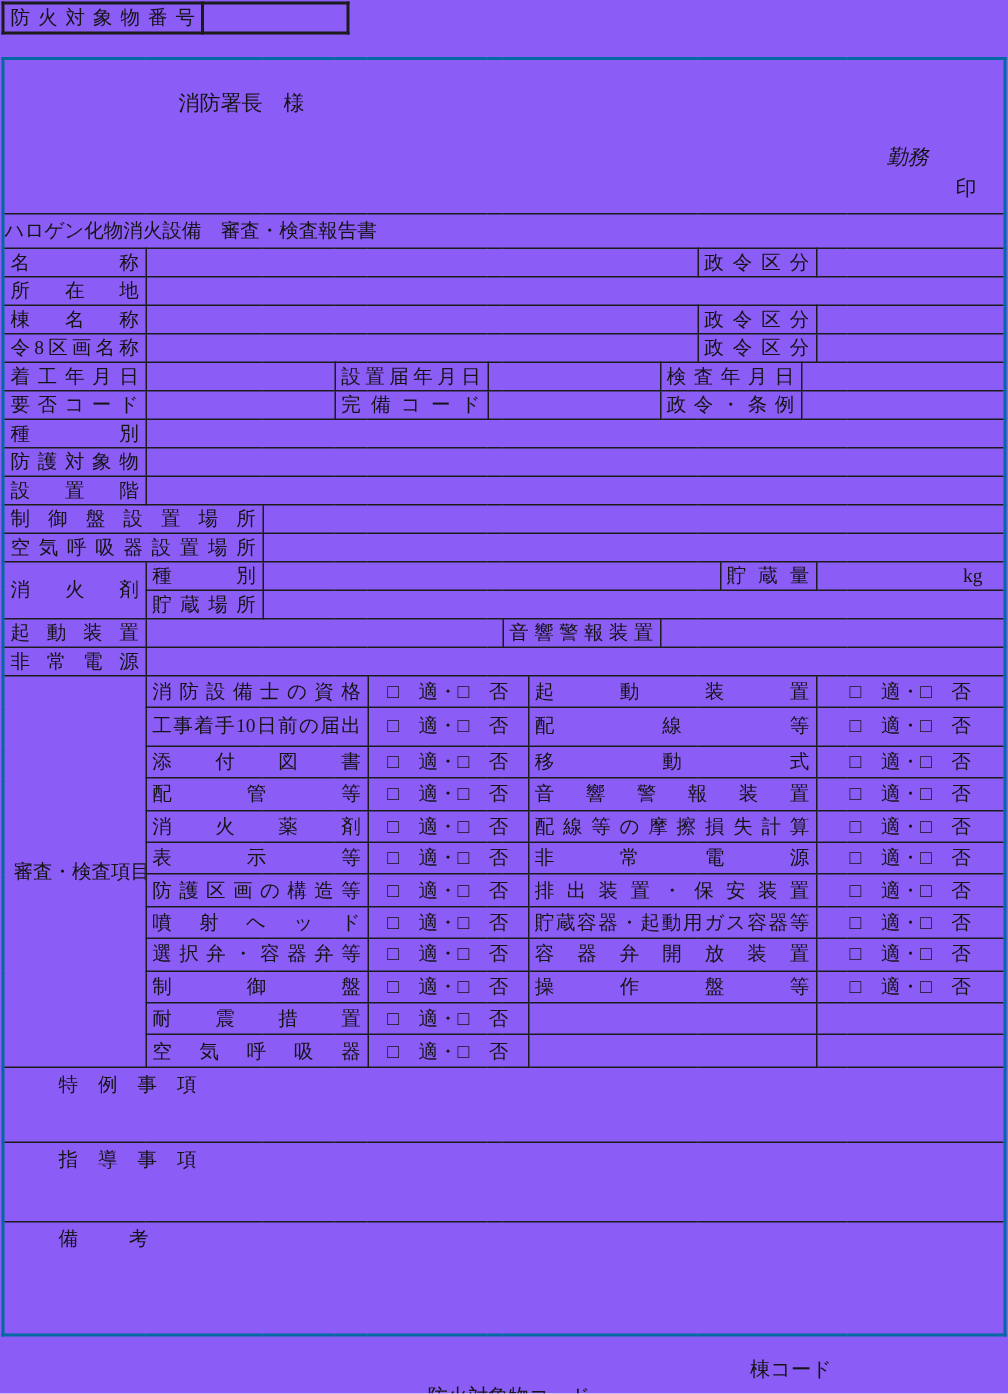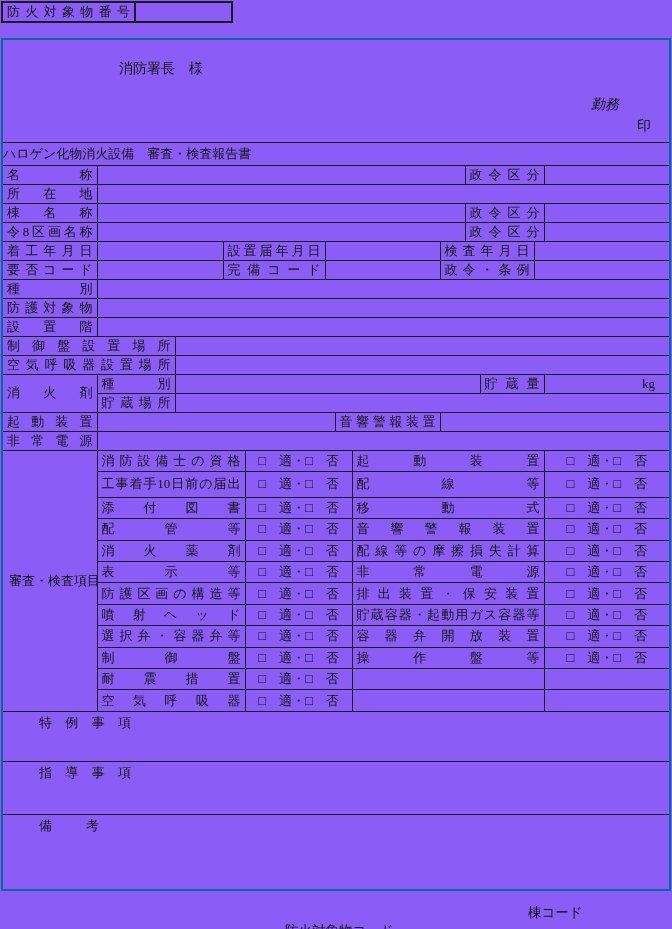--- a/index.html
+++ b/index.html
@@ -34,21 +34,21 @@
   .greet { position:relative; }
   .greet .addressee { position:absolute; left:116px; top:20px; font-size:14px; }
   .greet .duty { position:absolute; right:50px; top:56px; font-size:14px;font-style:italic; }
   .greet .seal { position:absolute; right:18px; top:77px; font-size:14px; }
   .titlecell { font-size:14.5px; }
   .notecell { position:relative; vertical-align:top !important; }
   .notecell .notelbl { position:absolute; left:4px; top:2px; width:92px; font-size:13px;
     text-align:justify; text-align-last:justify;margin-left:32px; }
   .footer { position:absolute; left:0; top:901px; width:672px; height:26px; font-size:13.5px; }
   .footer .f1 { position:absolute; left:285px; top:21px; }
-  .footer .f2 { position:absolute; left:528px; top:3px;font-family:Liberation Mono, monospace; }
+  .footer .f2 { position:absolute; left:500px; top:3px;font-family:Liberation Mono, monospace; }
 </style>
 </head>
 <body>
 
 <div class="page">
 
   <table class="mini">
     <colgroup>
         <col style="width:133px">
         <col style="width:97px">

